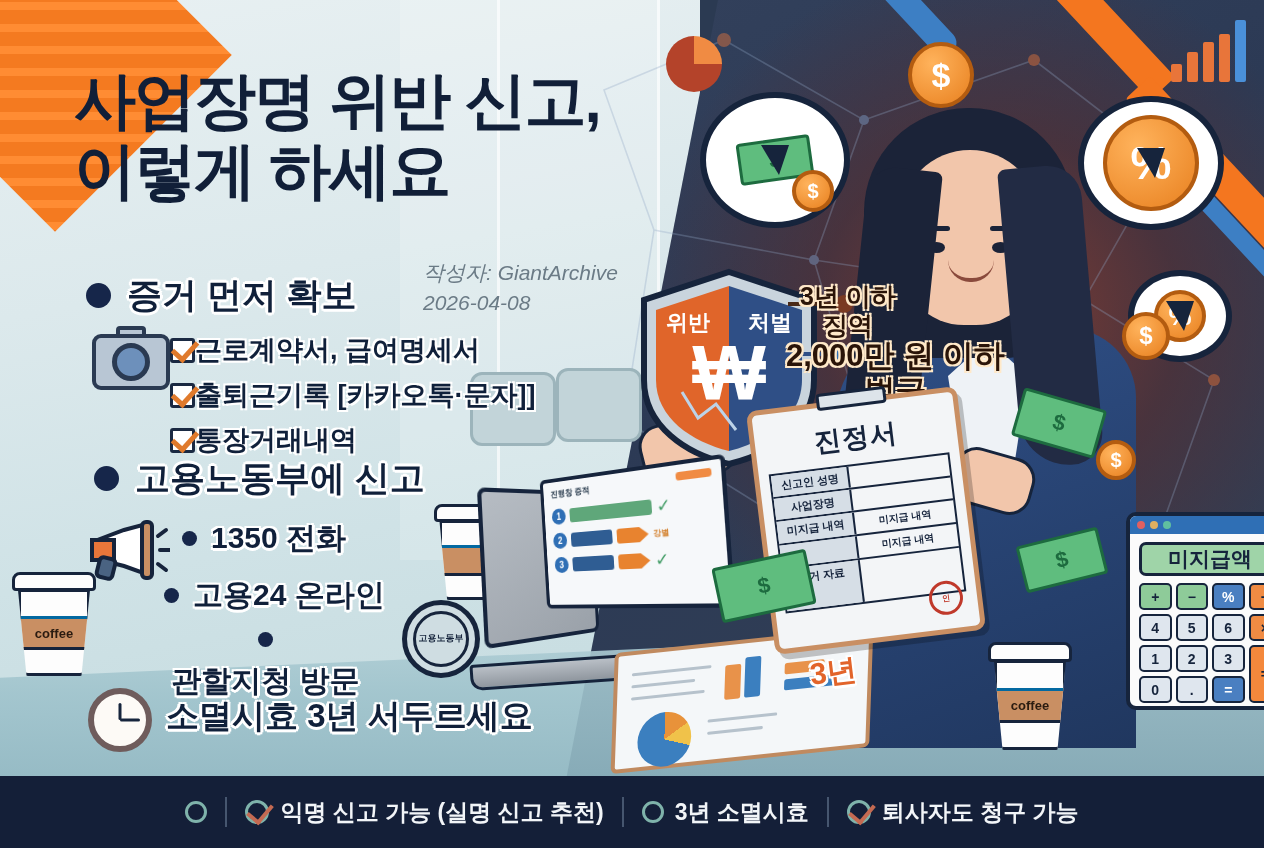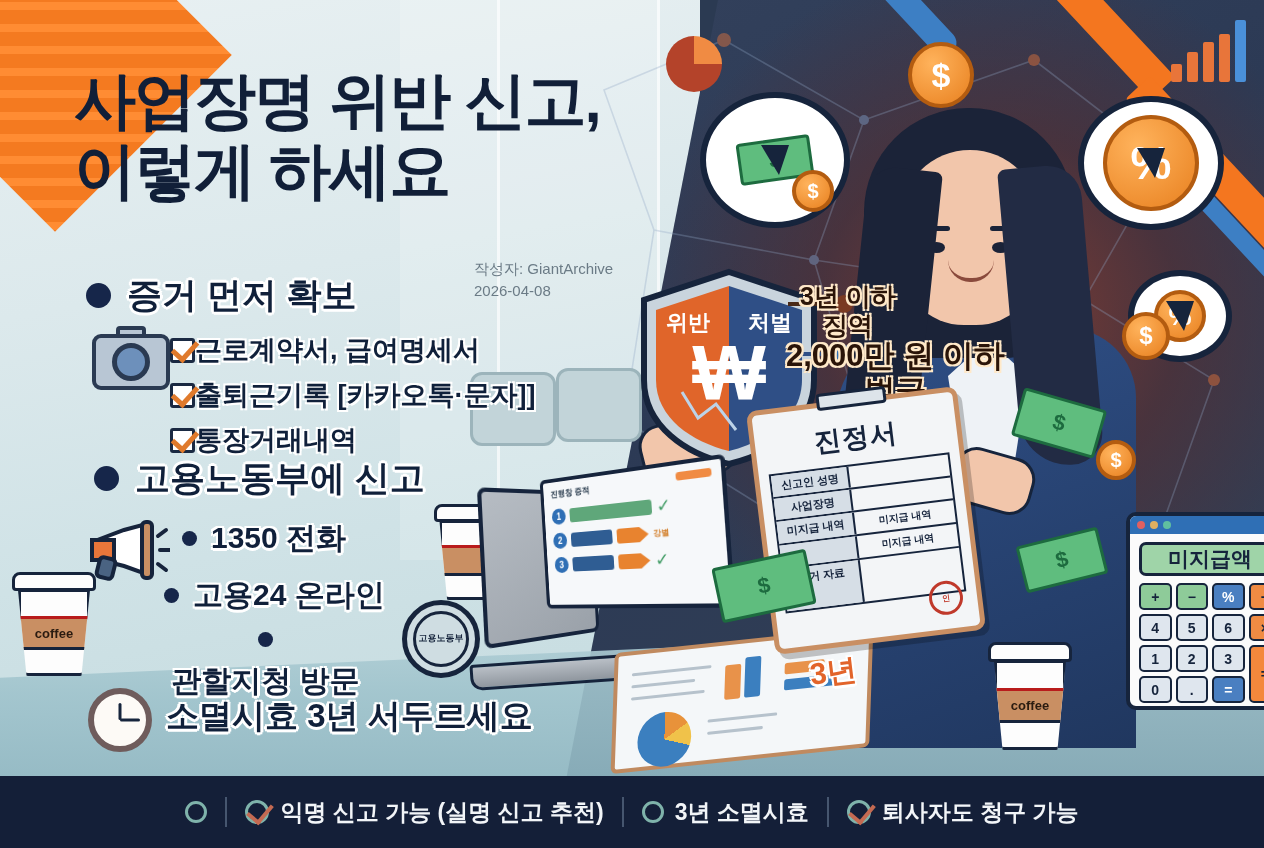--- a/index.html
+++ b/index.html
@@ -59,22 +59,22 @@
   }
 
   
   .content { position: absolute; left: 0; top: 0; width: 660px; height: 790px; }
   .title {
     position: absolute; left: 74px; top: 66px; width: 560px;
     font-size: 62px; font-weight: 800; line-height: 1.13; color: #111f38;
     letter-spacing: -2px; white-space: pre-line;
   }
   .byline {
-    position: absolute; left: 474px; top: 258px;
-    font-size: 15px; line-height: 1.45; color: #6b7b86; white-space: pre-line;
+    position: absolute; left: 423px; top: 258px;
+    font-size: 21px; line-height: 1.45; color: #6b7b86; white-space: pre-line; font-style: italic;
   }
 
   .sec-head {
     position: absolute; display: flex; align-items: center; gap: 16px;
     font-size: 35px; font-weight: 800; color: #10203a;
     text-shadow: -2px -2px 0 #fff, 2px -2px 0 #fff, -2px 2px 0 #fff, 2px 2px 0 #fff,
                  0 3px 0 #fff, 0 -3px 0 #fff, 3px 0 0 #fff, -3px 0 0 #fff;
   }
   .dot-big { width: 25px; height: 25px; border-radius: 50%; background: #16264a; flex: none; }
   #sec1 { left: 86px; top: 272px; }
@@ -121,21 +121,21 @@
     border-radius: 8px 8px 4px 4px;
   }
   .cup .body {
     width: 86%; margin: -2px auto 0; height: 82%;
     background: #fdfdfd; border: 3px solid #16243c;
     border-radius: 0 0 10px 10px; clip-path: polygon(0 0, 100% 0, 88% 100%, 12% 100%);
     position: relative;
   }
   .cup .sleeve {
     position: absolute; left: -2px; right: -2px; top: 30%; height: 42%;
-    background: #c98f63; border-top: 3px solid #b91c1c; border-bottom: 3px solid #16243c;
+    background: #c98f63; border-top: 3px solid #0369a1; border-bottom: 3px solid #16243c;
     display: flex; align-items: center; justify-content: center;
     font-size: 13px; color: #2a1b10; font-weight: 600;
   }
 
   
   .footer {
     position: absolute; left: 0; bottom: 0; width: 1264px; height: 72px;
     background: #141f38; display: flex; align-items: center; justify-content: center;
     gap: 0; border-top: 2px solid #0a1córica;
   }

